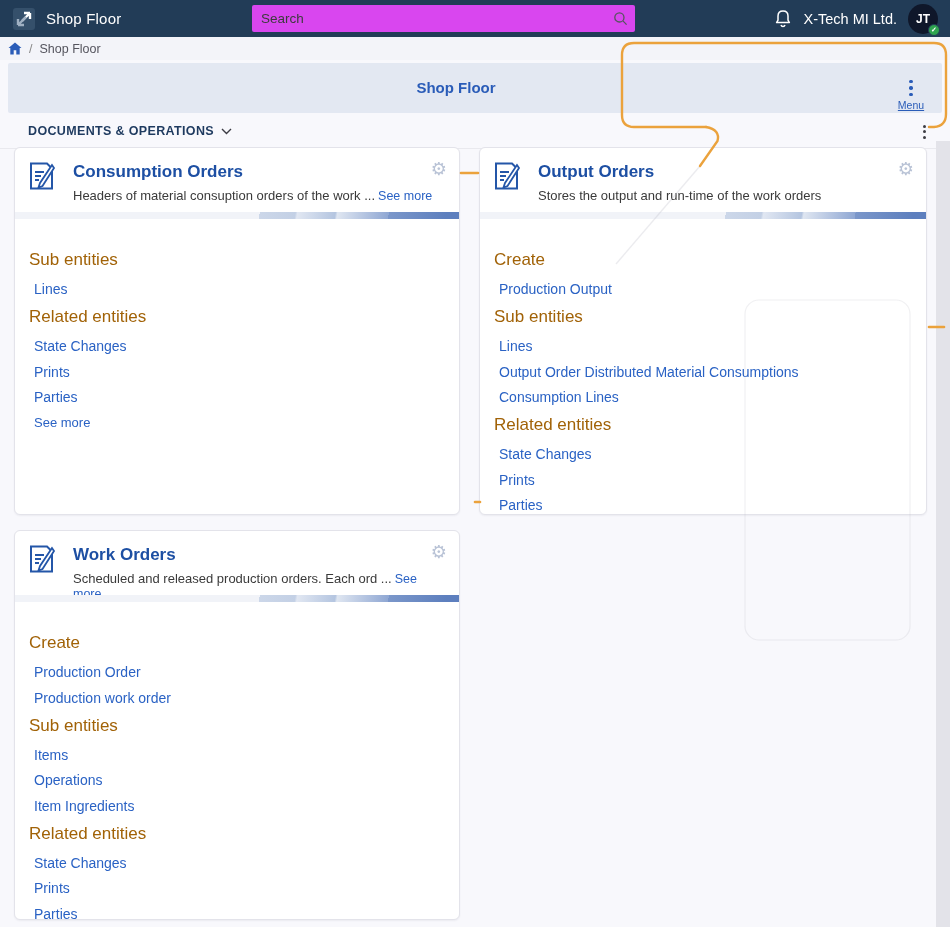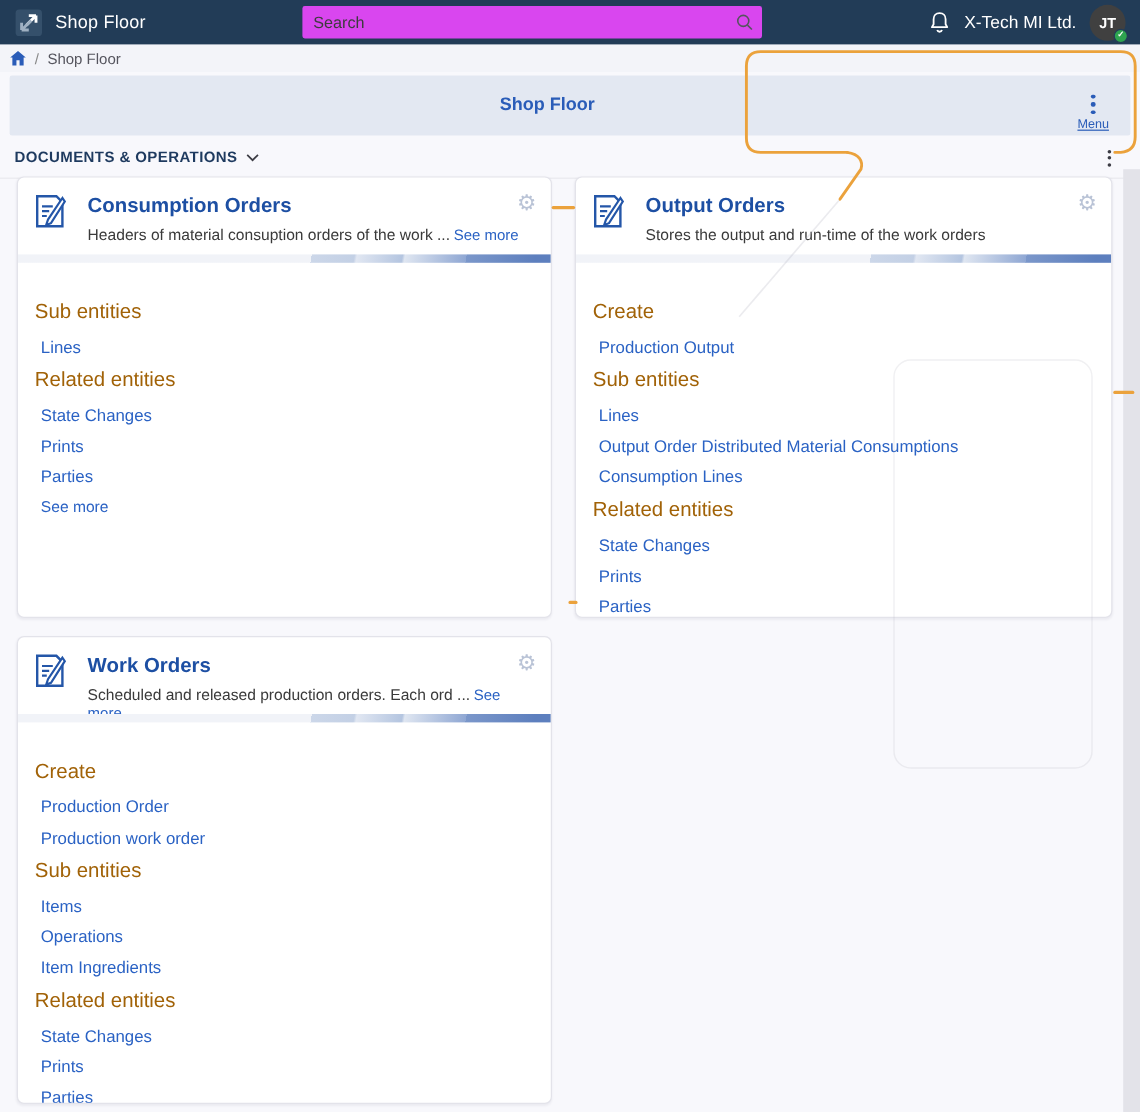--- a/index.html
+++ b/index.html
@@ -12,41 +12,41 @@
   .logo { margin-left:12px; width:24px; height:24px; flex:0 0 auto; }
   .app-title { color:#fff; font-size:15px; margin-left:10px; letter-spacing:.2px; }
   .search-wrap { position:absolute; left:252px; top:5px; width:383px; height:27px; }
   .search-input { width:100%; height:100%; border:none; border-radius:2px; background:#d946ef;
     font-size:13.5px; padding:0 28px 0 9px; color:#222; outline:none;
     font-family:"Liberation Sans", sans-serif; }
   .search-input::placeholder { color:#3c3c3c; opacity:1; }
   .search-icon { position:absolute; right:7px; top:6px; }
   .topbar-right { position:absolute; right:12px; top:0; height:37px; display:flex; align-items:center; gap:11px; }
   .org-name { color:#fff; font-size:14.5px; }
-  .avatar { position:relative; width:30px; height:30px; border-radius:50%; background:#404040;
+  .avatar { position:relative; width:30px; height:30px; border-radius:50%; background:#0f172a;
     color:#fff; font-size:12px; font-weight:bold; display:flex; align-items:center; justify-content:center; }
   .avatar-badge { position:absolute; right:-2px; bottom:-2px; width:12px; height:12px; border-radius:50%;
     background:#2EA44F; border:1.5px solid #223C57; color:#fff; font-size:7px; line-height:9px; text-align:center; }
 
   
   .breadcrumb { height:23px; background:#f3f4f9; display:flex; align-items:center; padding-left:8px;
     font-size:12.5px; color:#55555e; gap:7px; }
   .crumb-sep { color:#888; }
 
   
   .band { position:relative; margin:3px 8px 0 8px; height:50px; background:#e3e8f2; border-radius:2px; }
   .band-title { position:absolute; left:0; right:0; top:0; height:50px; line-height:50px;
     text-align:center; font-size:15px; font-weight:bold; color:#2A5CB8; padding-right:38px; }
   .menu-btn { position:absolute; right:14px; top:6px; width:34px; text-align:center; cursor:pointer; }
   .kebab { display:inline-flex; flex-direction:column; gap:3px; }
   .kebab i { width:3.5px; height:3.5px; border-radius:50%; background:#2A5CB8; display:block; }
   .menu-label { display:block; font-size:10.5px; color:#2A5CB8; margin-top:3px;text-decoration:underline; }
 
   
-  .section-row { position:relative; margin-top:7px; height:22px; display:flex; align-items:center; padding:0 12px; }
+  .section-row { position:relative; margin-top:7px; height:22px; display:flex; align-items:center; padding:0 28px; }
   .section-title { font-size:12.5px; font-weight:bold; color:#1E3A5F; letter-spacing:.35px; }
   .section-chevron { margin-left:7px; display:inline-block; }
   .section-kebab { position:absolute; right:24px; top:3px; }
   .section-kebab i { width:3px; height:3px; border-radius:50%; background:#3c3c44; display:block; margin:2.2px 0; }
   .section-divider { border:none; border-top:1px solid #e9e9ee; margin-top:6px; }
 
   
   .cards { position:absolute; left:14px; top:147px; display:grid;
     grid-template-columns:446px 448px; grid-template-rows:368px 390px; column-gap:19px; row-gap:15px; }
   .card { position:relative; background:#fff; border:1px solid #e3e3ea; border-radius:6px;

